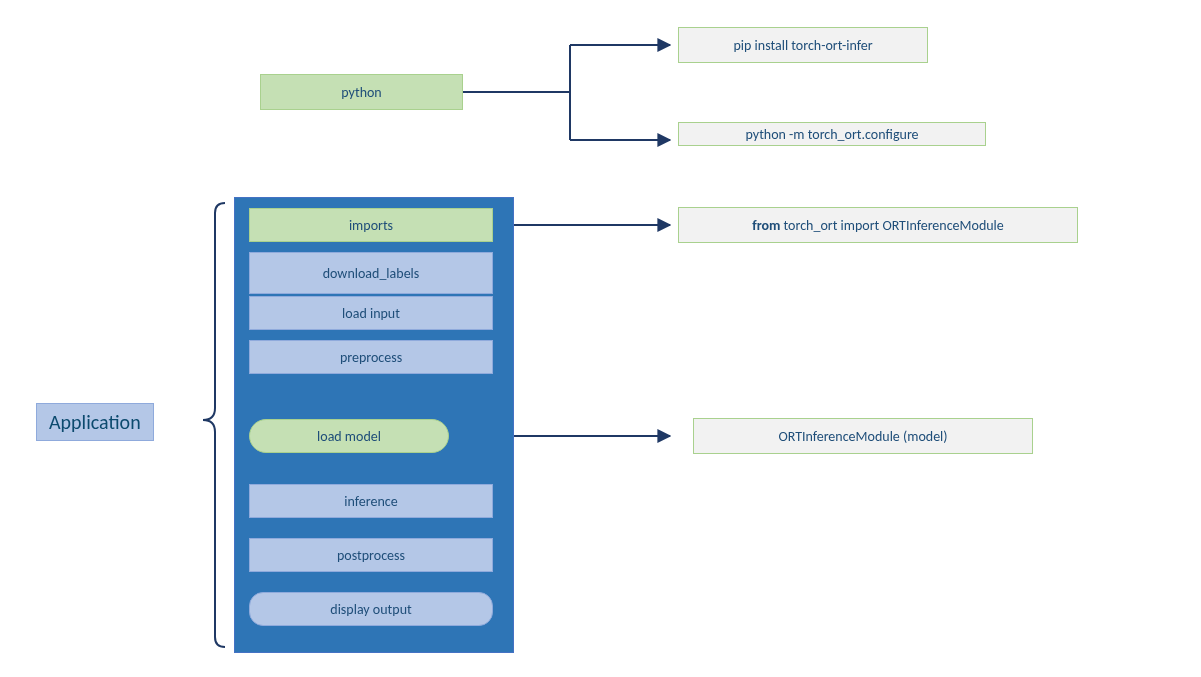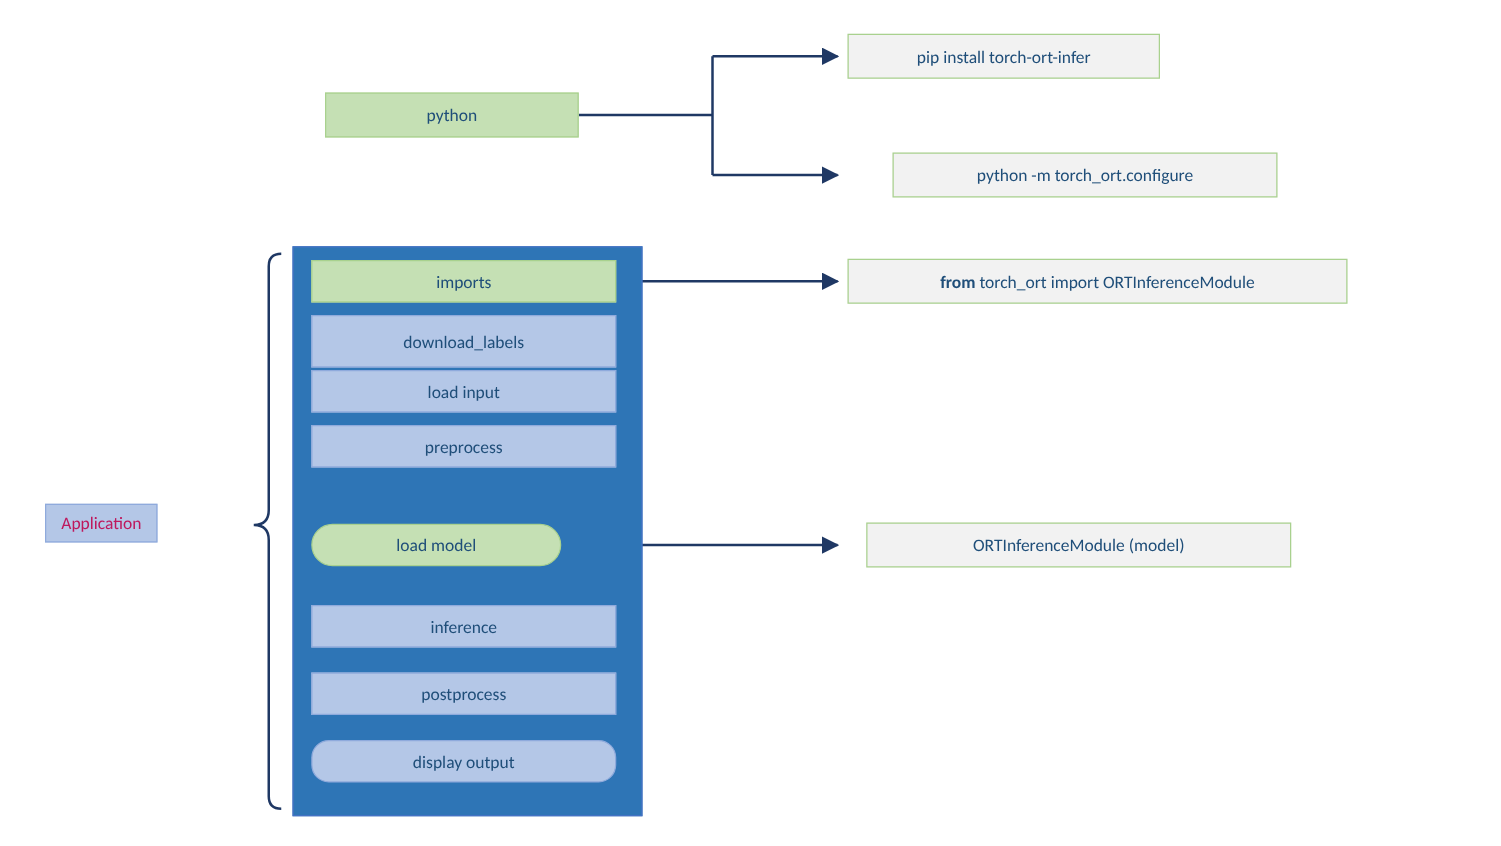--- a/index.html
+++ b/index.html
@@ -42,22 +42,22 @@
     position: absolute;
     top: 0; left: 0;
     width: 1201px;
     height: 677px;
     pointer-events: none;
   }
   .app-label {
     position: absolute;
     background: #b4c7e7;
     border: 1px solid #8faadc;
-    color: #be185d;
-    font-size: 14px;
+    color: #0c4a6e;
+    font-size: 20px;
     padding: 6px 12px;
   }
 </style>
 </head>
 <body>
 
 <svg class="connector">
   <defs>
     <marker id="arrow" viewBox="0 0 10 10" refX="9" refY="5" markerWidth="7" markerHeight="7" orient="auto-start-reverse">
       <path d="M 0 0 L 10 5 L 0 10 z" fill="#1f3864"></path>
@@ -79,21 +79,21 @@
            Q 215 420 203 420
            Q 215 420 215 432
            L 215 637
            Q 215 647 225 647" stroke="#1f3864" stroke-width="2" fill="none"></path>
 </svg>
 
 <div class="box green-box" style="left:260px; top:74px; width:203px; height:36px;">python</div>
 
 <div class="box gray-box" style="left:678px; top:27px; width:250px; height:36px;">pip install torch-ort-infer</div>
 
-<div class="box gray-box" style="left:714px; top:122px; width:308px; height:36px;">python -m torch_ort.configure</div>
+<div class="box gray-box" style="left:678px; top:122px; width:308px; height:24px;">python -m torch_ort.configure</div>
 
 <div class="app-label" style="left:36px; top:403px;">Application</div>
 
 <div class="app-container" style="left:234px; top:197px; width:280px; height:456px;"></div>
 
 <div class="box green-box" style="left:249px; top:208px; width:244px; height:34px;">imports</div>
 
 <div class="box blue-box" style="left:249px; top:252px; width:244px; height:42px;">download_labels</div>
 
 <div class="box blue-box" style="left:249px; top:296px; width:244px; height:34px;">load input</div>

